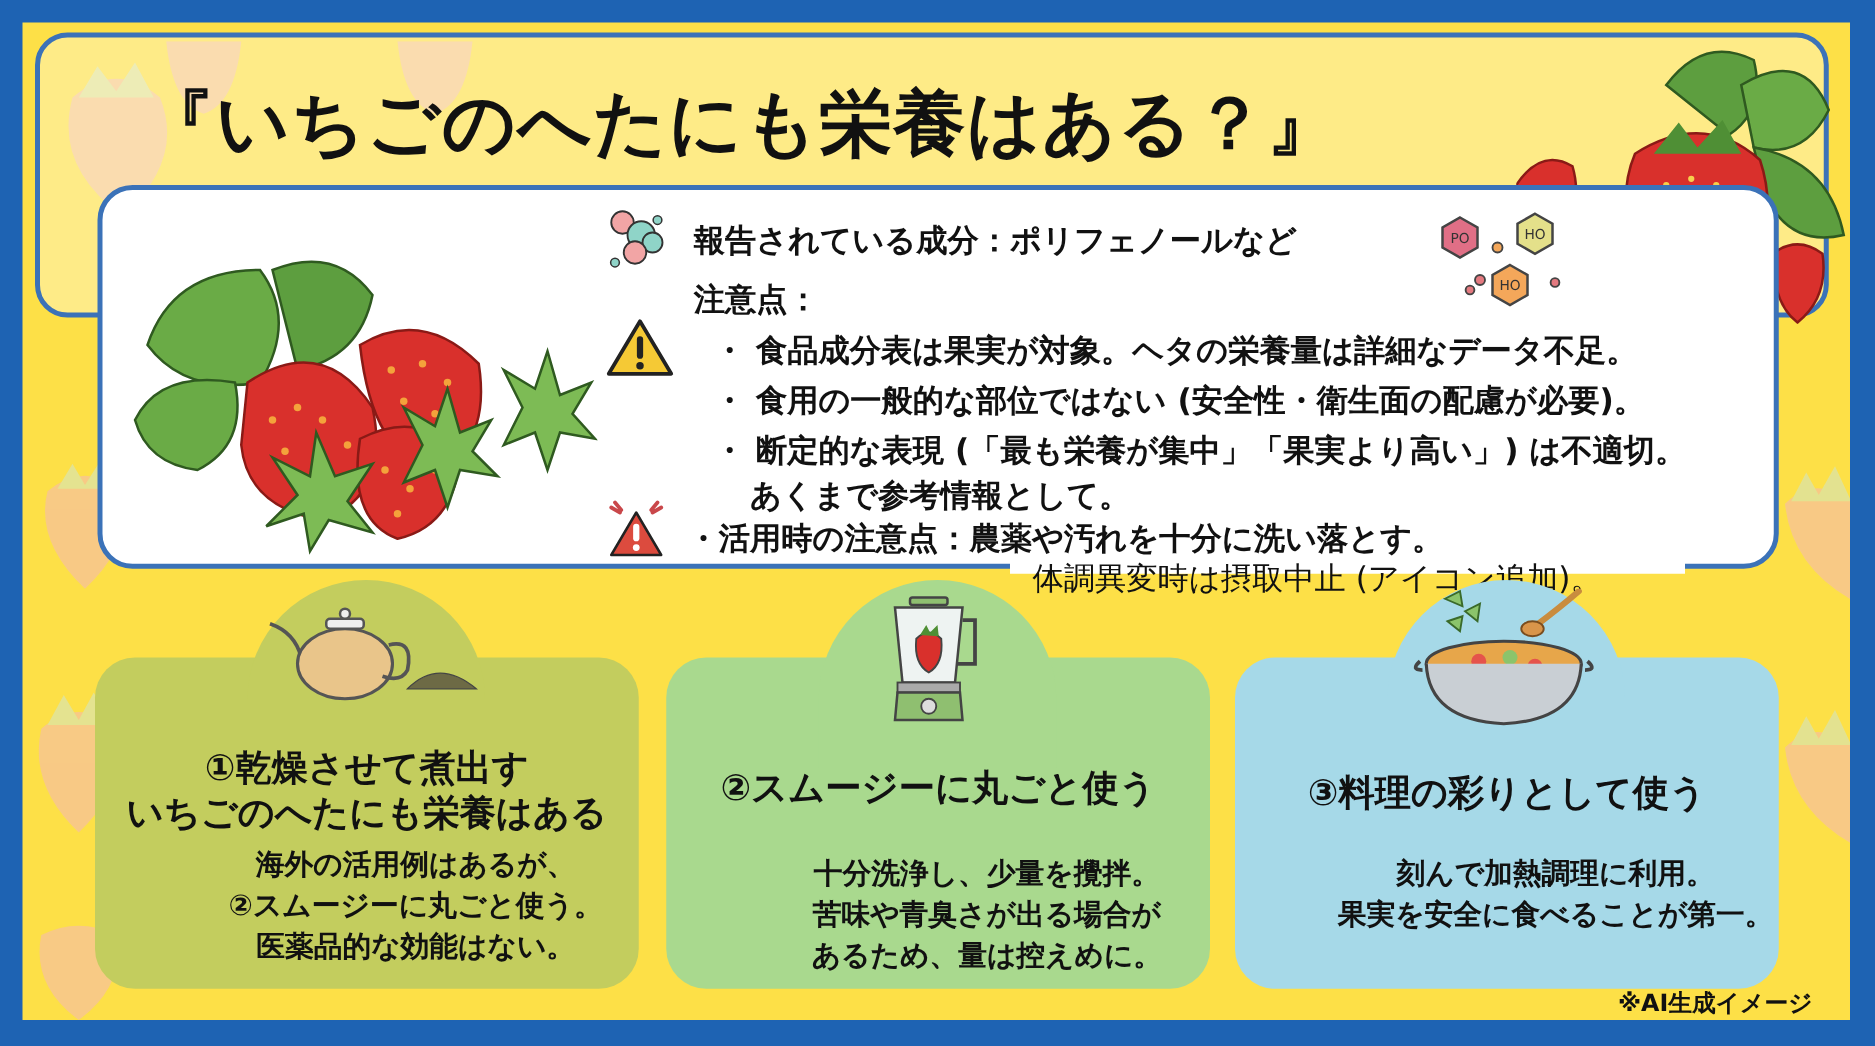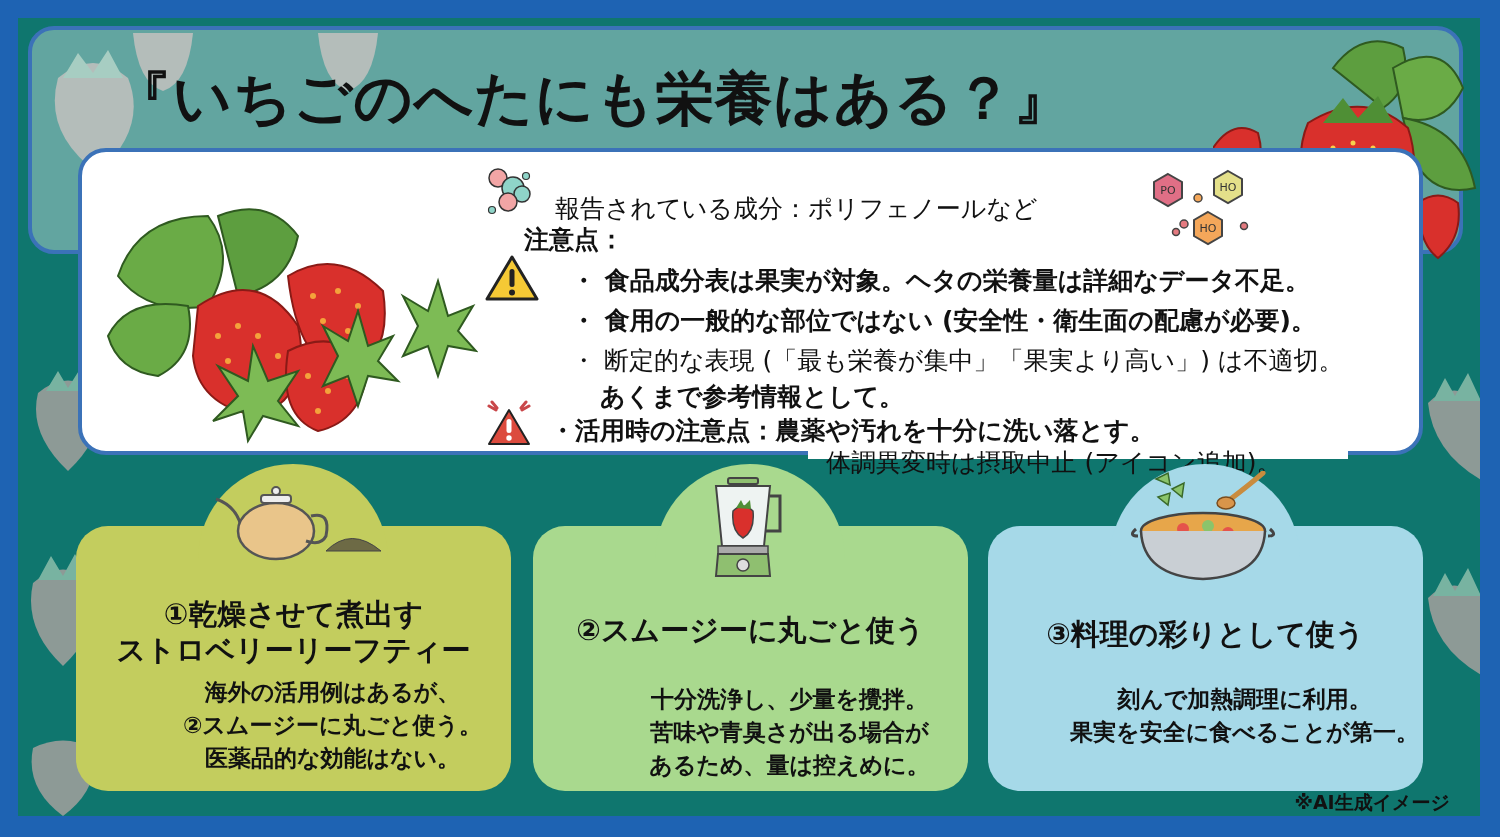--- a/index.html
+++ b/index.html
@@ -4,21 +4,21 @@
 <style>
   * { box-sizing: border-box; margin: 0; padding: 0; }
   html, body { width: 1500px; height: 837px; overflow: hidden; }
   body {
     background: #1e63b3;
     font-family: "DejaVu Sans", "Liberation Sans", sans-serif;
     position: relative;
   }
   .canvas {
     position: absolute; left: 18px; top: 18px; width: 1462px; height: 798px;
-    background: #0f766e; overflow: hidden;
+    background: #fde047; overflow: hidden;
   }
   
   .bg-berry { position: absolute; opacity: 0.55; }
 
   .title-panel {
     position: absolute; left: 10px; top: 8px; width: 1435px; height: 228px;
     border: 4px solid #3b72b8; border-radius: 26px; background: rgba(255,255,255,0.35);
   }
   .title {
     position: absolute; left: 0; top: 42px; width: 1150px; text-align: center;
@@ -174,41 +174,41 @@
     <polygon points="82,5 96,13 96,29 82,37 68,29 68,13" fill="#e4e08a" stroke="#444" stroke-width="2"></polygon>
     <text x="82" y="25" font-size="11" text-anchor="middle" fill="#333" font-family="DejaVu Sans, sans-serif">HO</text>
     <polygon points="62,46 76,54 76,70 62,78 48,70 48,54" fill="#f4a75a" stroke="#444" stroke-width="2"></polygon>
     <text x="62" y="66" font-size="11" text-anchor="middle" fill="#333" font-family="DejaVu Sans, sans-serif">HO</text>
     <circle cx="52" cy="32" r="4" fill="#f4a75a" stroke="#444" stroke-width="1.5"></circle>
     <circle cx="38" cy="58" r="4" fill="#e47a80" stroke="#444" stroke-width="1.5"></circle>
     <circle cx="30" cy="66" r="3.5" fill="#e47a80" stroke="#444" stroke-width="1.5"></circle>
     <circle cx="98" cy="60" r="3.5" fill="#e47a80" stroke="#444" stroke-width="1.5"></circle>
   </svg>
 
-  <div class="line" style="left:537px;top:174px;font-weight:normal;color:#111">報告されている成分：ポリフェノールなど</div>
-  <div class="line" style="left:506px;top:205px;font-weight:bold;color:#111">注意点：</div>
+  <div class="line" style="left:537px;top:158px;font-weight:bold;color:#111">報告されている成分：ポリフェノールなど</div>
+  <div class="line" style="left:537px;top:205px;font-weight:bold;color:#111">注意点：</div>
   <div class="bullet" style="left:553px;top:246px;font-weight:bold;color:#111">・ 食品成分表は果実が対象。ヘタの栄養量は詳細なデータ不足。</div>
   <div class="bullet" style="left:553px;top:286px;font-weight:bold;color:#111">・ 食用の一般的な部位ではない (安全性・衛生面の配慮が必要)。</div>
-  <div class="bullet" style="left:553px;top:326px;font-weight:normal;color:#111">・ 断定的な表現 (「最も栄養が集中」「果実より高い」) は不適切。</div>
+  <div class="bullet" style="left:553px;top:326px;font-weight:bold;color:#111">・ 断定的な表現 (「最も栄養が集中」「果実より高い」) は不適切。</div>
   <div class="bullet" style="left:582px;top:362px;font-weight:bold;color:#111">あくまで参考情報として。</div>
   <div class="bullet" style="left:532px;top:396px;font-weight:bold;color:#111">・活用時の注意点：農薬や汚れを十分に洗い落とす。</div>
   <div class="bullet" style="left:808px;top:428px;font-weight:normal;color:#111">体調異変時は摂取中止 (アイコン追加)。</div>
 
   <div class="card" style="left:58px;background:#c3cd5e">
     <div class="bump" style="background:#c3cd5e"></div>
     <svg class="card-icon" style="left:130px;top:-45px" width="180" height="80" viewBox="0 0 180 80">
       <path d="M10 18 Q30 25 35 45" stroke="#555" stroke-width="3" fill="none"></path>
       <ellipse cx="70" cy="50" rx="38" ry="28" fill="#e9c58a" stroke="#555" stroke-width="2.5"></ellipse>
       <path d="M105 35 Q125 30 120 55 Q115 65 100 60" stroke="#555" stroke-width="3" fill="none"></path>
       <rect x="55" y="14" width="30" height="8" rx="3" fill="#eee" stroke="#555" stroke-width="2"></rect>
       <circle cx="70" cy="10" r="4" fill="#eee" stroke="#555" stroke-width="2"></circle>
       <path d="M120 70 Q145 45 175 70Z" fill="#6d6a45" stroke="#444" stroke-width="1"></path>
     </svg>
     <div class="card-title" style="top:70px">①乾燥させて煮出す</div>
-    <div class="card-title" style="top:106px">ストロベリーリーフティー</div>
+    <div class="card-title" style="top:106px">いちごのへたにも栄養はある</div>
     <div class="card-body" style="top:150px">
       <div>海外の活用例はあるが、</div>
       <div>②スムージーに丸ごと使う。</div>
       <div>医薬品的な効能はない。</div>
     </div>
   </div>
 
   <div class="card" style="left:515px;background:#a9d98e">
     <div class="bump" style="background:#a9d98e"></div>
     <svg class="card-icon" style="left:175px;top:-50px" width="80" height="110" viewBox="0 0 80 110">

